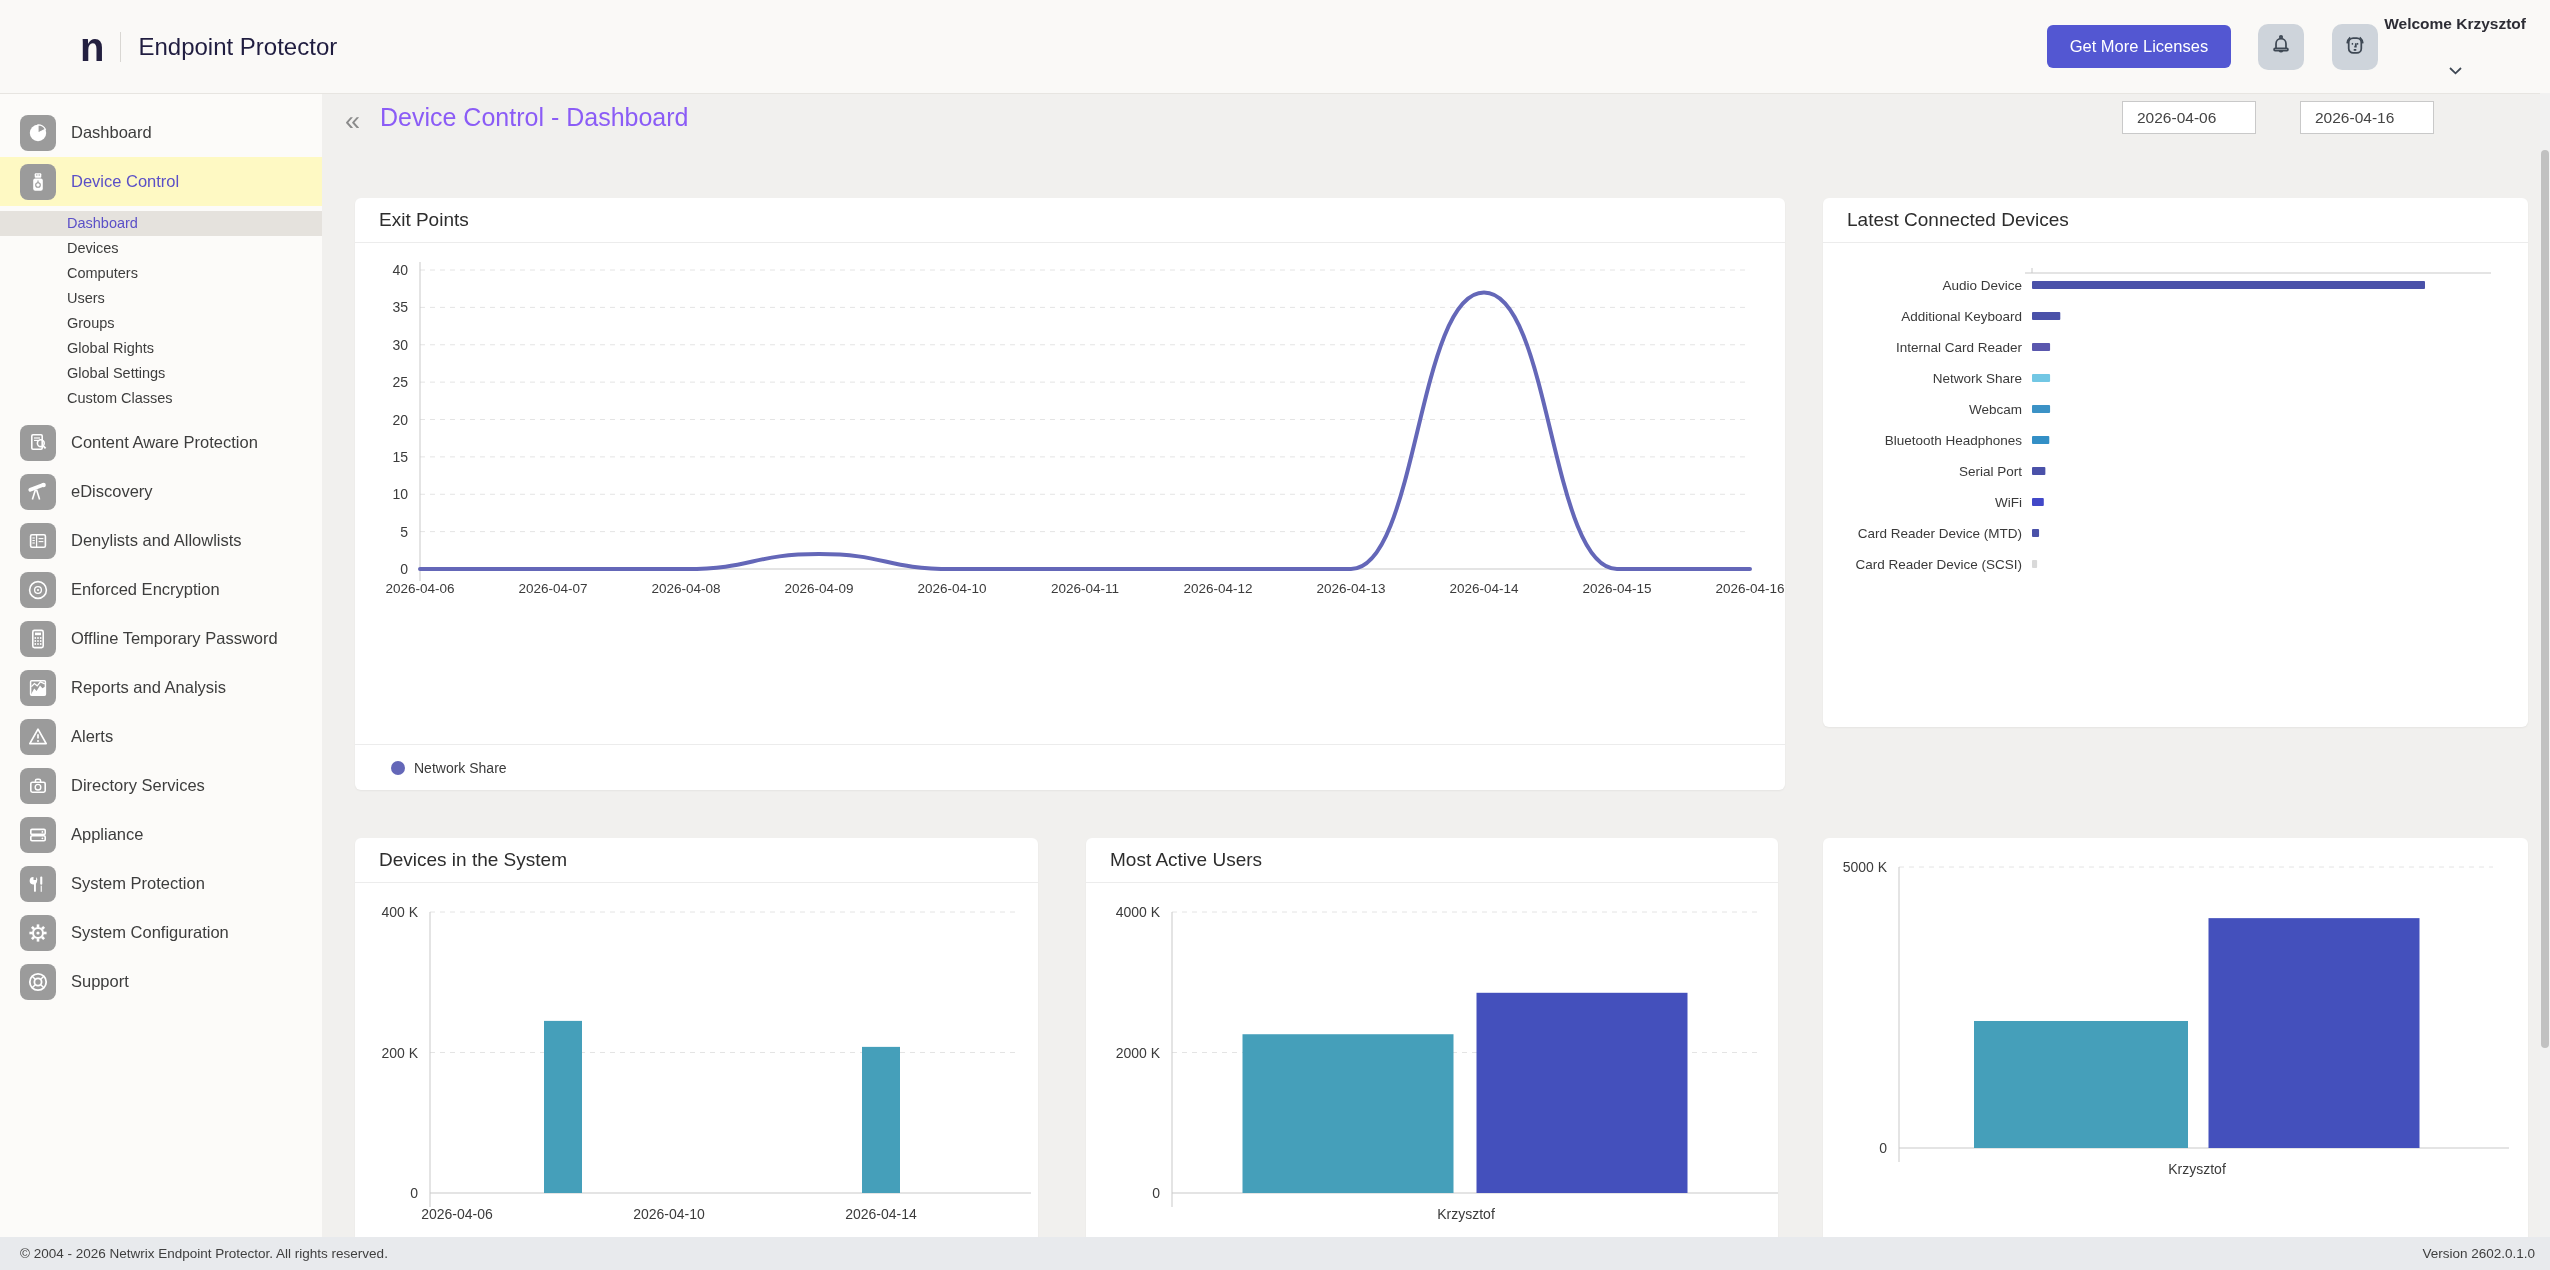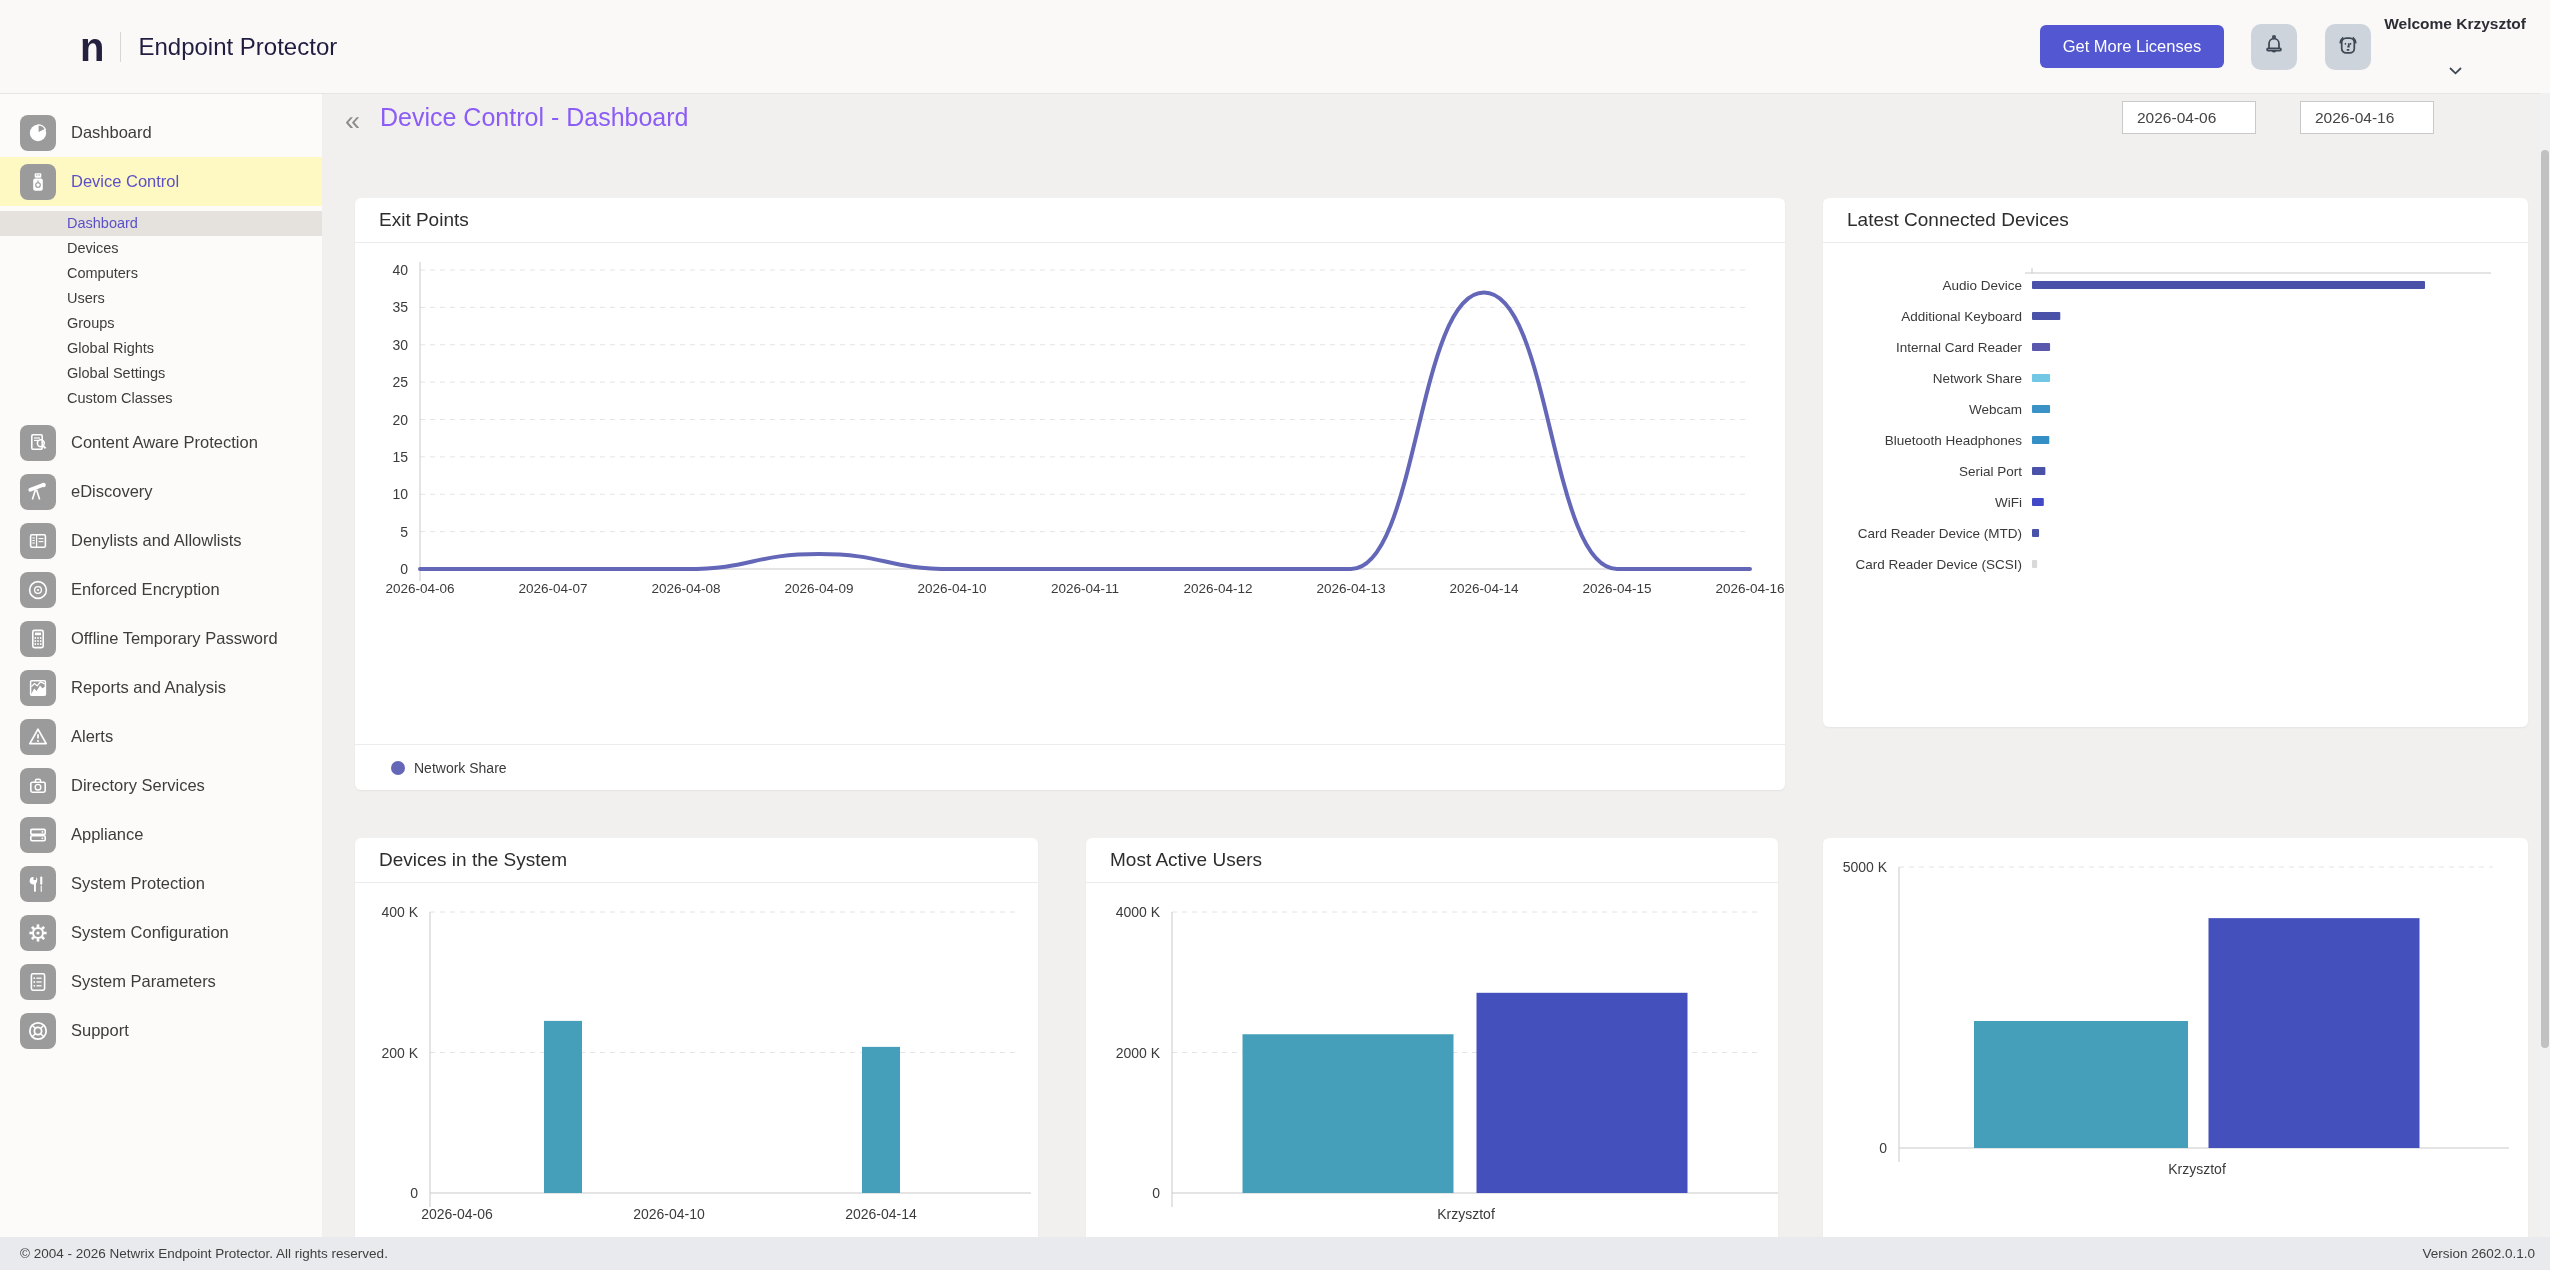--- a/index.html
+++ b/index.html
@@ -11,21 +11,21 @@
   .topbar{position:absolute;top:0;left:0;right:0;height:93px;background:#faf9f7;border-bottom:1px solid #e7e5e1;z-index:5;}
   .brand{position:absolute;left:80px;top:50%;transform:translateY(-50%);display:flex;align-items:center;gap:17px;}
   .brand-n{font-size:40px;font-weight:800;color:#232040;line-height:.8;letter-spacing:-1px;}
   .brand-divider{width:1px;height:30px;background:#d9d7d3;}
   .brand-text{font-size:24px;color:#201d40;}
   .topbar-right{position:absolute;right:24px;top:50%;transform:translateY(-50%);display:flex;align-items:center;}
   .btn-licenses{height:43px;padding:0 23px;background:#5357d2;color:#fff;font-size:16.5px;border:none;border-radius:6px;font-family:inherit;cursor:pointer;}
   .icon-btn{width:46px;height:46px;background:#ced4db;border:none;border-radius:10px;display:flex;align-items:center;justify-content:center;cursor:pointer;}
   .icon-btn.bell{margin-left:27px;}
   .icon-btn.user{margin-left:28px;}
-  .welcome{margin-left:13px;display:flex;flex-direction:column;align-items:center;cursor:pointer;gap:28px;}
+  .welcome{margin-left:6px;display:flex;flex-direction:column;align-items:center;cursor:pointer;gap:28px;}
   .welcome-text{font-weight:700;font-size:15.5px;color:#2d2d35;white-space:nowrap;}
   
   .sidebar{position:absolute;top:93px;left:0;width:322px;bottom:33px;background:#fcfbf9;overflow:hidden;padding-top:15px;z-index:4;}
   .nav-item{display:flex;align-items:center;height:49px;padding-left:20px;gap:15px;cursor:pointer;}
   .nav-item.active{background:#fef9c3;}
   .nav-icon{width:36px;height:36px;border-radius:8px;background:#9b9b9b;display:flex;align-items:center;justify-content:center;flex:none;}
   .nav-label{font-size:16.5px;color:#3d3d3d;white-space:nowrap;}
   .nav-item.active .nav-label{color:#5b50c7;}
   .submenu{padding:5px 0 7px 0;}
   .sub-item{height:25px;line-height:25px;padding-left:67px;font-size:14.5px;color:#3d3d3d;cursor:pointer;white-space:nowrap;}
@@ -261,34 +261,20 @@
           <line x1="16.0" y1="8.0" x2="18.1" y2="5.9" stroke="#fff" stroke-width="2.6"></line>
           <circle cx="12" cy="12" r="5" fill="none" stroke="#fff" stroke-width="2.1"></circle>
           <circle cx="12" cy="12" r="1.6" fill="#fff"></circle>
         </svg>
       </span>
       <span class="nav-label">System Configuration</span>
     </div>
     <div class="nav-item">
       <span class="nav-icon">
         <svg width="24" height="24" viewBox="0 0 24 24">
-          <rect x="5.4" y="3.8" width="13.2" height="16.4" rx="1.6" fill="none" stroke="#fff" stroke-width="1.6"></rect>
-          <circle cx="8.3" cy="8.2" r="0.9" fill="#fff"></circle>
-          <line x1="10.4" y1="8.2" x2="15.6" y2="8.2" stroke="#fff" stroke-width="1.3"></line>
-          <circle cx="8.3" cy="12" r="0.9" fill="#fff"></circle>
-          <line x1="10.4" y1="12" x2="15.6" y2="12" stroke="#fff" stroke-width="1.3"></line>
-          <circle cx="8.3" cy="15.8" r="0.9" fill="#fff"></circle>
-          <line x1="10.4" y1="15.8" x2="15.6" y2="15.8" stroke="#fff" stroke-width="1.3"></line>
-        </svg>
-      </span>
-      <span class="nav-label">System Parameters</span>
-    </div>
-    <div class="nav-item">
-      <span class="nav-icon">
-        <svg width="24" height="24" viewBox="0 0 24 24">
           <circle cx="12" cy="12" r="8.2" fill="none" stroke="#fff" stroke-width="1.8"></circle>
           <circle cx="12" cy="12" r="3.6" fill="none" stroke="#fff" stroke-width="1.8"></circle>
           <line x1="14.5" y1="14.5" x2="17.8" y2="17.8" stroke="#fff" stroke-width="1.5"></line>
           <line x1="9.5" y1="14.5" x2="6.2" y2="17.8" stroke="#fff" stroke-width="1.5"></line>
           <line x1="9.5" y1="9.5" x2="6.2" y2="6.2" stroke="#fff" stroke-width="1.5"></line>
           <line x1="14.5" y1="9.5" x2="17.8" y2="6.2" stroke="#fff" stroke-width="1.5"></line>
         </svg>
       </span>
       <span class="nav-label">Support</span>
     </div>

